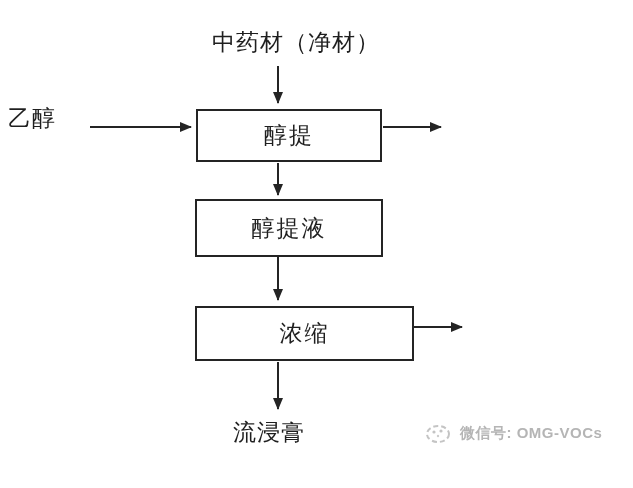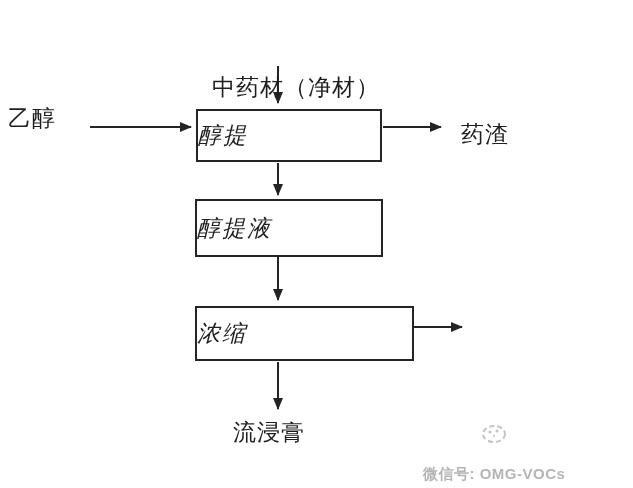--- a/index.html
+++ b/index.html
@@ -14,49 +14,47 @@
   .connectors{position:absolute;left:0;top:0;width:633px;height:488px;}
   .connectors line{stroke:#242424;stroke-width:2;}
   .flow-label{
     position:absolute;
     font-size:23px;
     letter-spacing:1px;
     line-height:28px;
     white-space:nowrap;
     color:#1f1f1f;
   }
-  .flow-label.centered{text-align:center;margin-top:45px;}
+  .flow-label.centered{text-align:center;}
   .node{
     position:absolute;
     border:2px solid #242424;
     background:#ffffff;
     display:flex;
     align-items:center;
-    justify-content:flex-start;
+    justify-content:center;
     font-size:23px;
     letter-spacing:2px;
     box-sizing:border-box;
-    font-style:italic;
   }
   .node-title{left:210px;top:28px;width:172px;}
   .node-ethanol{left:8px;top:104px;}
   .node-residue{left:461px;top:120px;}
   .node-dilute{left:483px;top:323px;}
   .node-fluid{left:233px;top:420px;font-family:Liberation Mono, monospace;}
   .box-extract{left:196px;top:109px;width:186px;height:53px;}
   .box-liquid{left:195px;top:199px;width:188px;height:58px;}
   .box-concentrate{left:195px;top:306px;width:219px;height:55px;}
   .watermark{
     position:absolute;
     left:423px;top:422px;
     display:flex;
     align-items:center;
-    gap:21px;
+    gap:7px;
     color:#b5b5b5;
-    flex-direction:column;
   }
   .watermark-text{
     font-size:15px;
     font-weight:bold;
     letter-spacing:0.5px;
     white-space:nowrap;
   }
   .watermark-icon{display:block;}
 </style>
 </head>
@@ -80,21 +78,20 @@
   </svg>
 
   <div class="flow-label node-title centered">中药材（净材）</div>
 
   <div class="flow-label node-ethanol">乙醇</div>
 
   <div class="node box-extract">
     <span>醇提</span>
   </div>
 
-  <div class="flow-label node-residue">药渣</div>
 
   <div class="node box-liquid">
     <span>醇提液</span>
   </div>
 
   <div class="node box-concentrate">
     <span>浓缩</span>
   </div>
 
 

